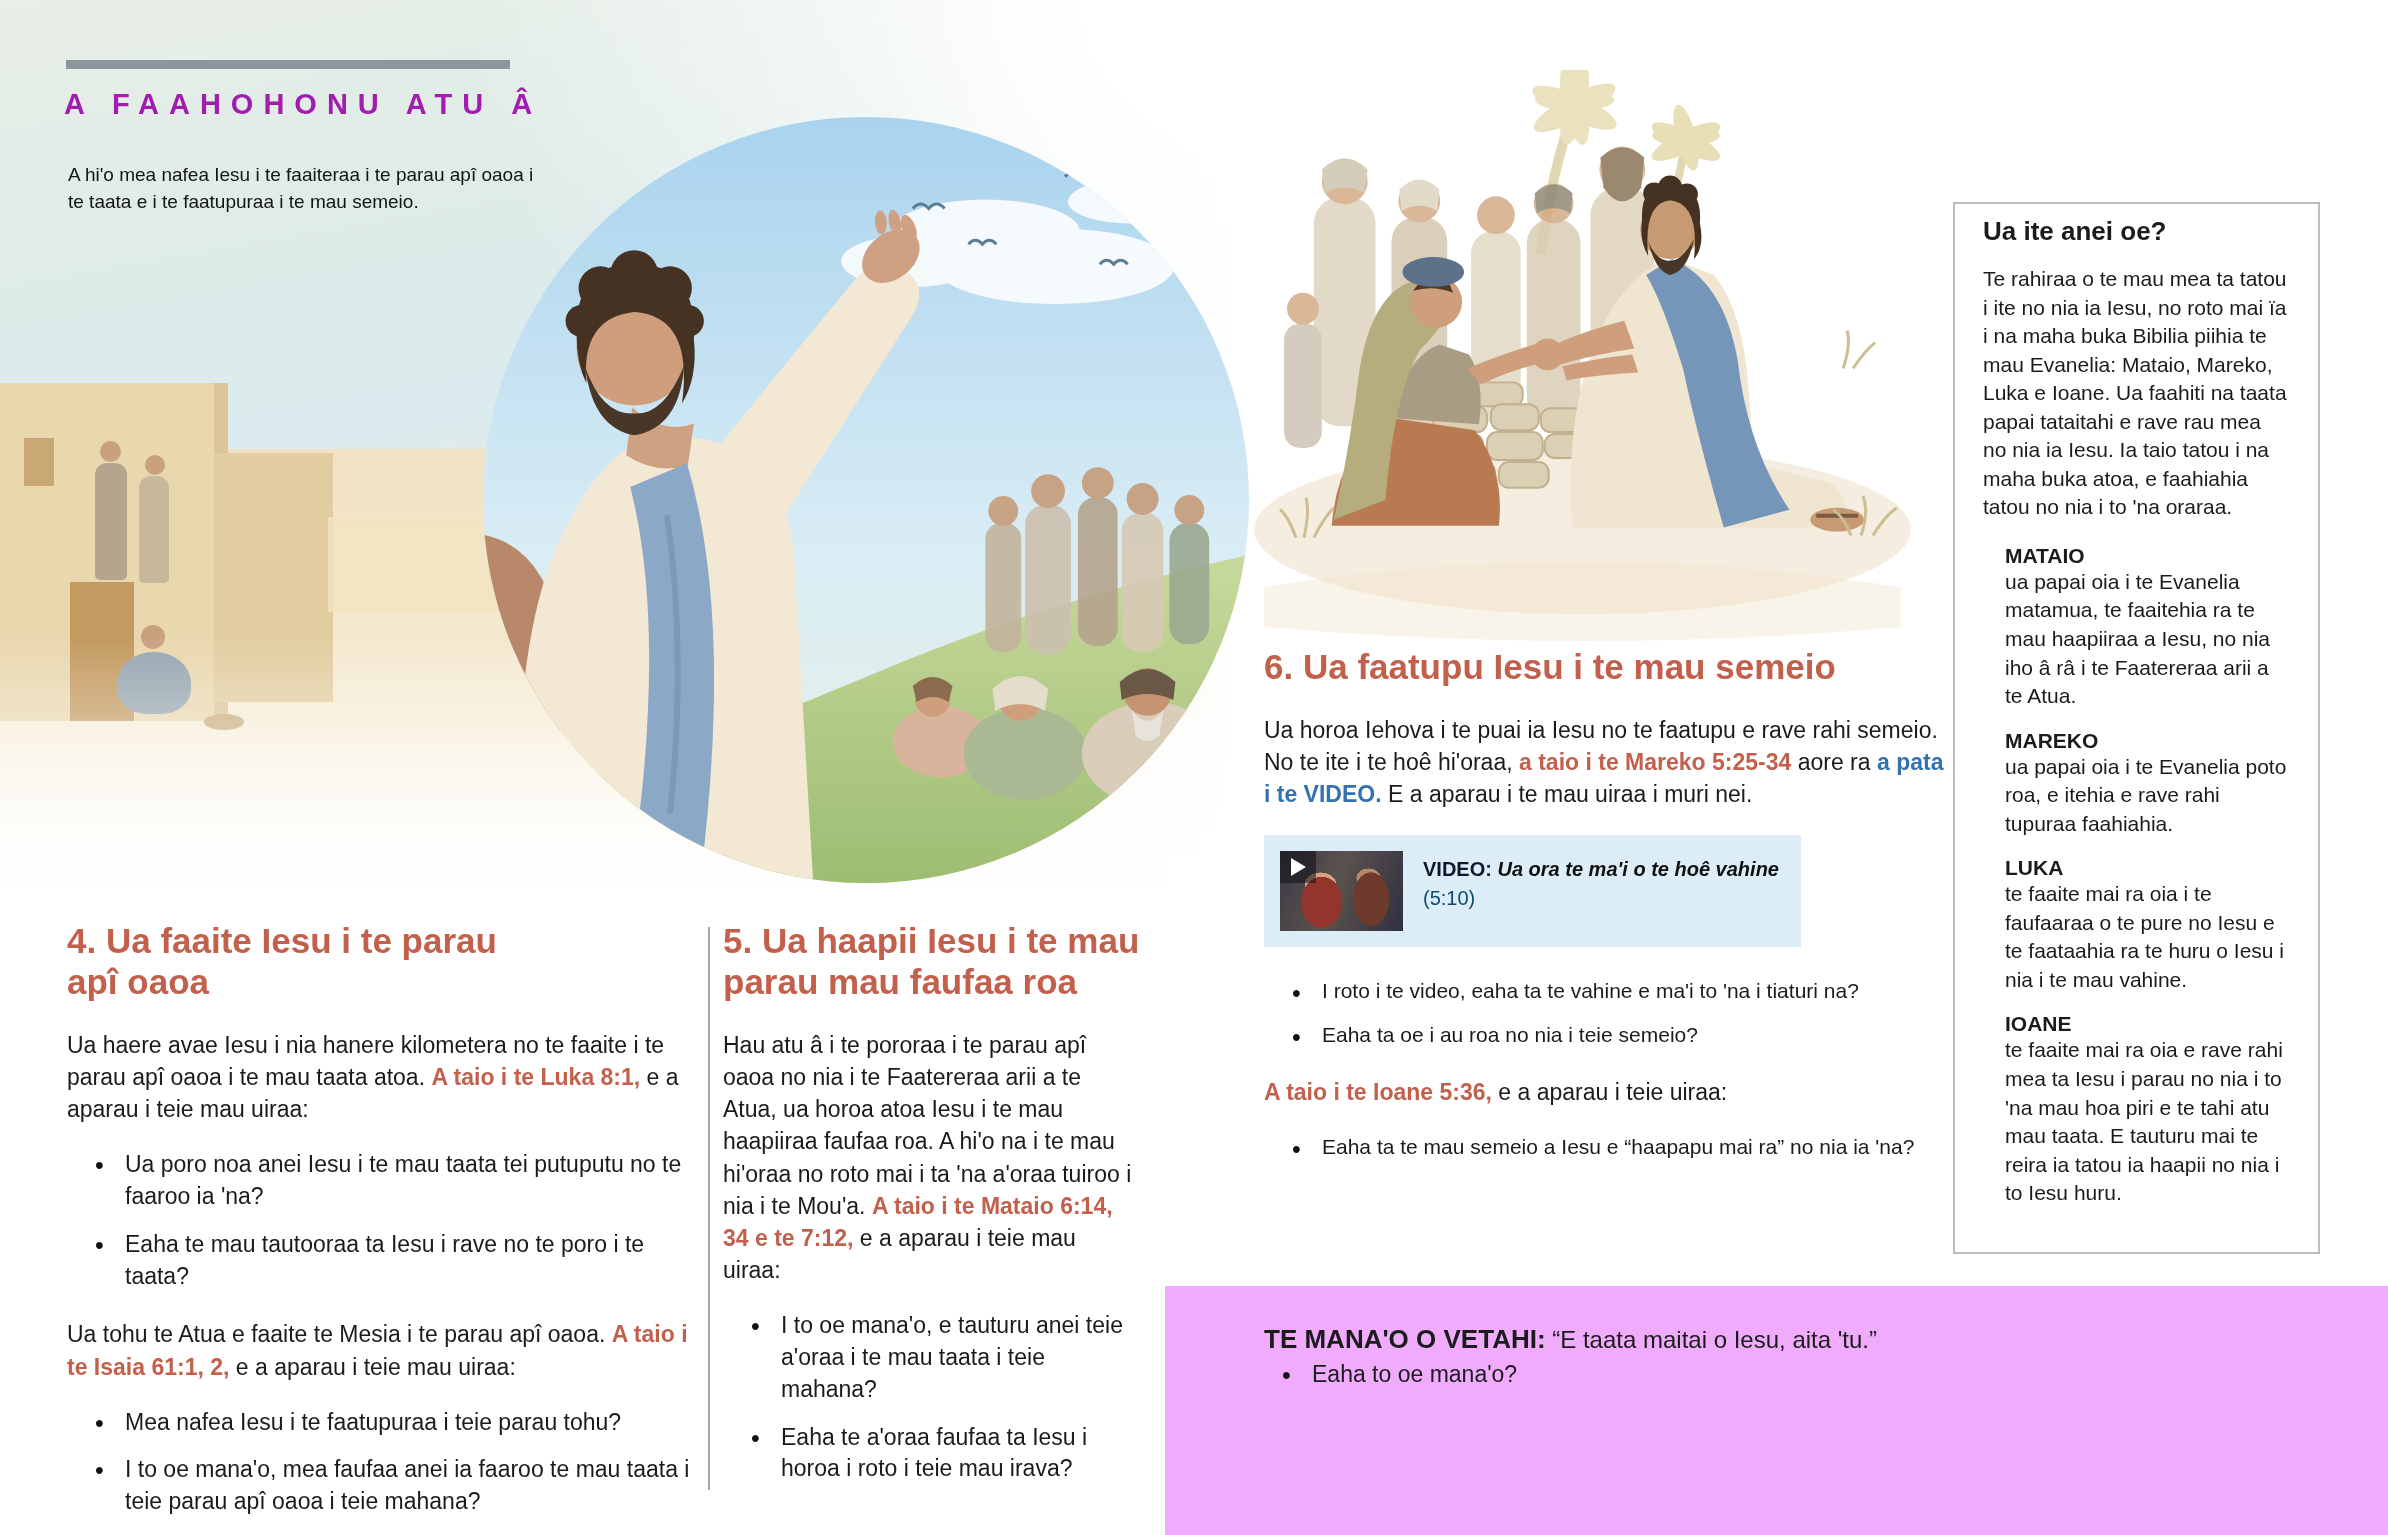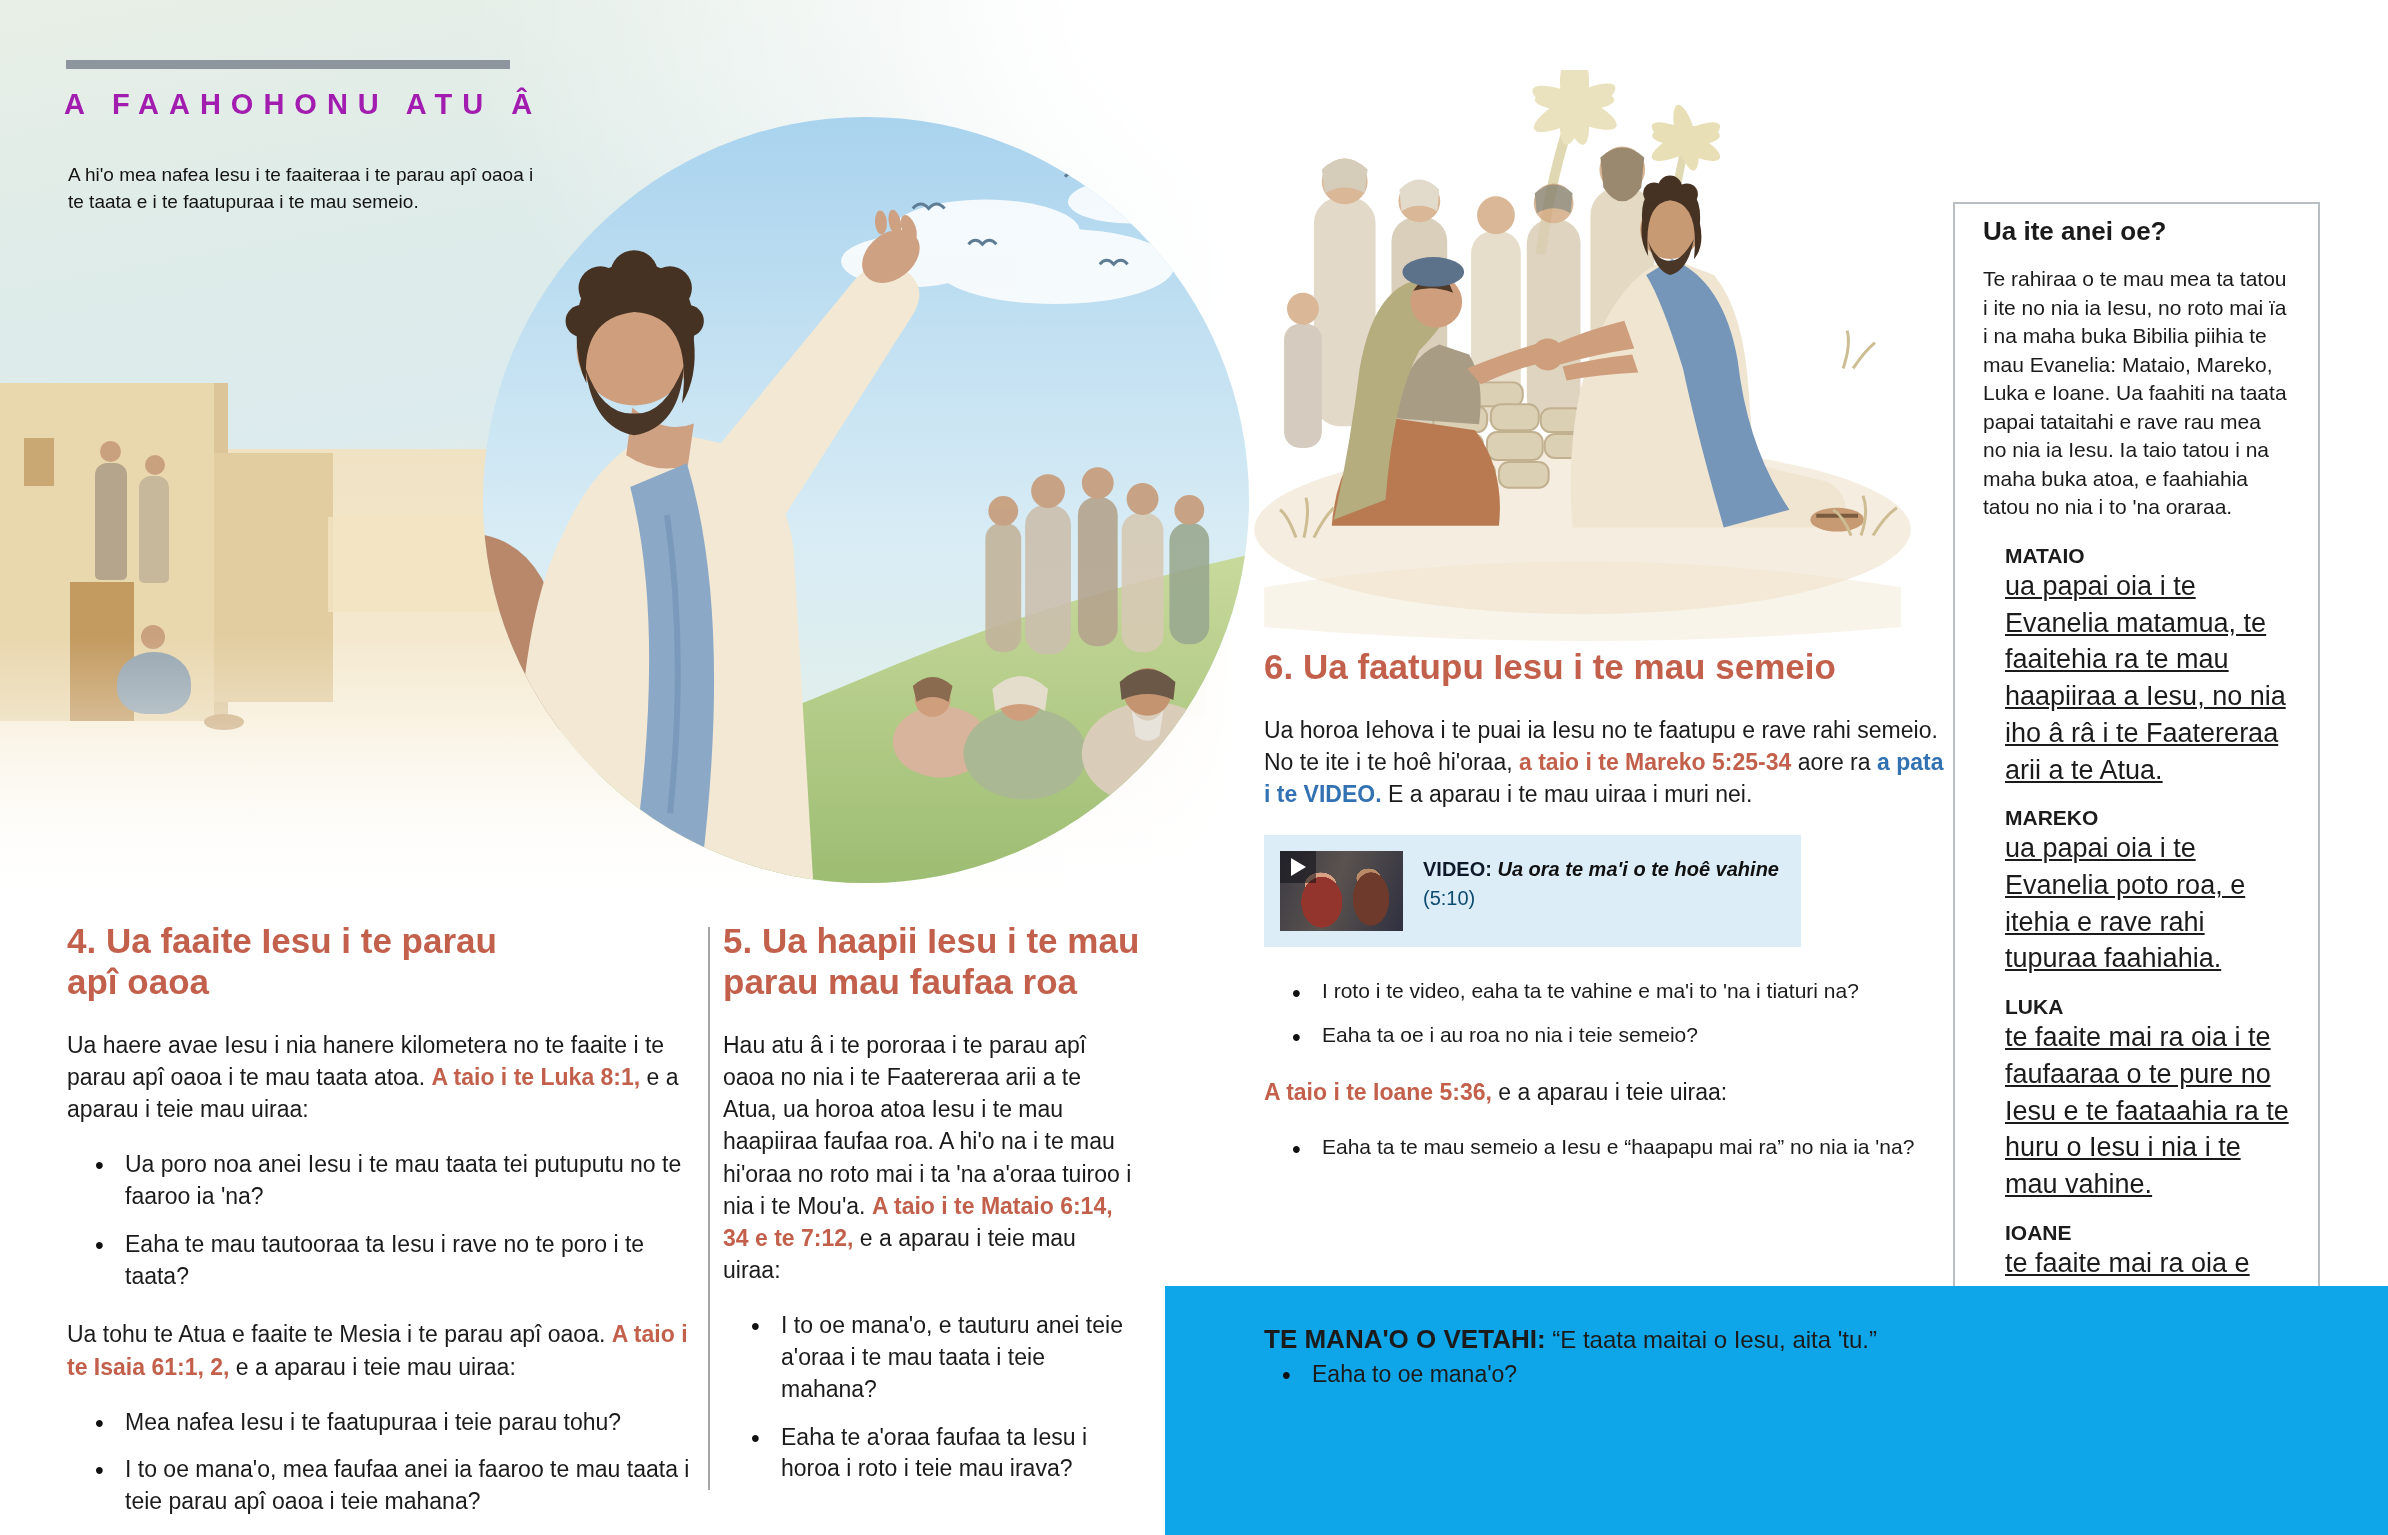--- a/index.html
+++ b/index.html
@@ -66,24 +66,24 @@
   .vtitle{font-style:italic;font-weight:bold;color:#101010;}
   .vdur{font-weight:normal;color:#0c4a6e;}
 
   
   .sidebar{position:absolute;left:1953px;top:202px;width:367px;box-sizing:border-box;
     background:#fff;border:2px solid #b9bec2;padding:12px 28px 26px 28px;}
   .sidebar h3{margin:0 0 18px 0;font-size:26px;}
   .sidebar p{margin:0 0 22px 0;font-size:21px;line-height:1.36;}
   .book{margin:0 0 18px 22px;}
   .book .bname{font-weight:bold;font-size:21px;}
-  .book .btext{font-size:27px;line-height:1.36;text-decoration:underline;}
-
-  
-  .opinion-box{position:absolute;left:1165px;top:1286px;width:1223px;height:250px;background:#0ea5e9;}
+  .book .btext{font-size:21px;line-height:1.36;}
+
+  
+  .opinion-box{position:absolute;left:1165px;top:1286px;width:1223px;height:250px;background:#f0abfc;}
   .opinion-inner{position:absolute;left:99px;top:38px;width:1035px;}
   .op-head{font-size:26px;font-weight:bold;}
   .op-quote{font-size:24px;}
   .opinion-inner ul.qlist{margin-top:4px;padding-left:48px;}
   .opinion-inner ul.qlist li{font-size:23px;}
 </style>
 </head>
 <body>
 
 <div class="page">

